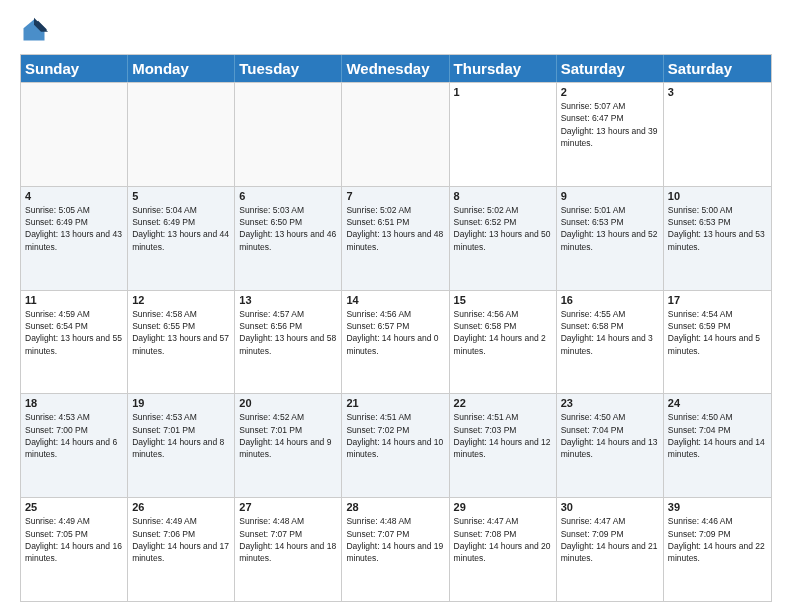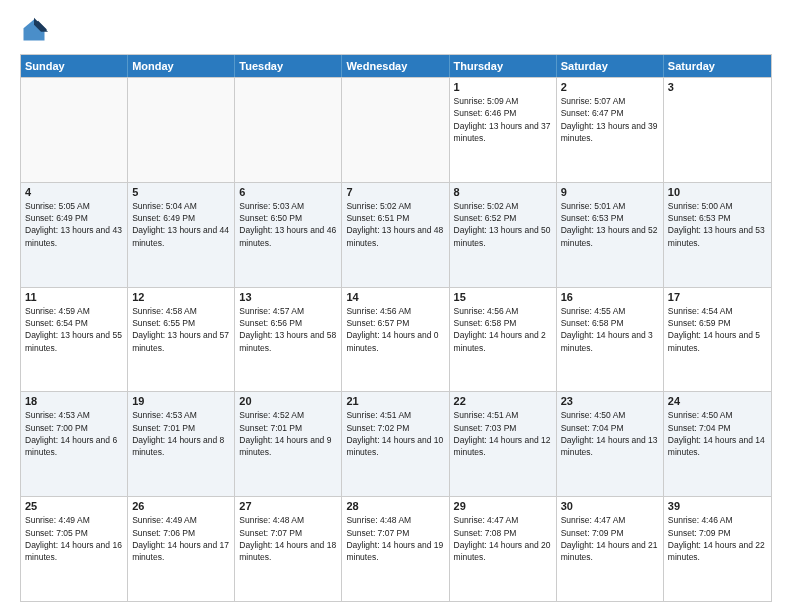--- a/index.html
+++ b/index.html
@@ -67,21 +67,21 @@
       flex-direction: column;
       border: 1px solid #ccc;
     }
     .cal-header {
       display: grid;
       grid-template-columns: repeat(7, 1fr);
       background: #2a7abf;
     }
     .cal-header-cell {
       color: #fff;
-      font-size: 11px;
+      font-size: 15px;
       font-weight: bold;
       padding: 5px 4px;
       text-align: left;
       border-right: 1px solid #5599cc;
     }
     .cal-header-cell:last-child { border-right: none; }
     .cal-body {
       display: flex;
       flex-direction: column;
       flex: 1;
@@ -148,23 +148,20 @@
         <div class="cal-header-cell">Saturday</div>
       </div>
     <div class="cal-body">
     <div class="cal-row">
           <div class="cal-cell empty"></div>
           <div class="cal-cell empty"></div>
           <div class="cal-cell empty"></div>
           <div class="cal-cell empty"></div>
           <div class="cal-cell">
             <div class="day-number">1</div>
-            <div class="cell-text" style="white-space: pre-line;">Sunrise: 5:09 AM
-Sunset: 6:46 PM
-Daylight: 13 hours and 37 minutes.</div>
           </div>
           <div class="cal-cell">
             <div class="day-number">2</div>
             <div class="cell-text" style="white-space: pre-line;">Sunrise: 5:07 AM
 Sunset: 6:47 PM
 Daylight: 13 hours and 39 minutes.</div>
           </div>
           <div class="cal-cell">
             <div class="day-number">3</div>
           </div>

